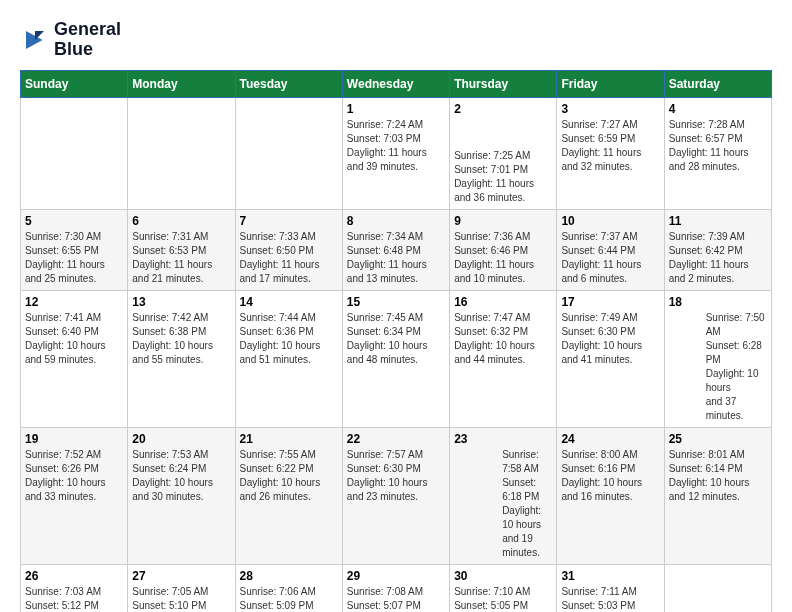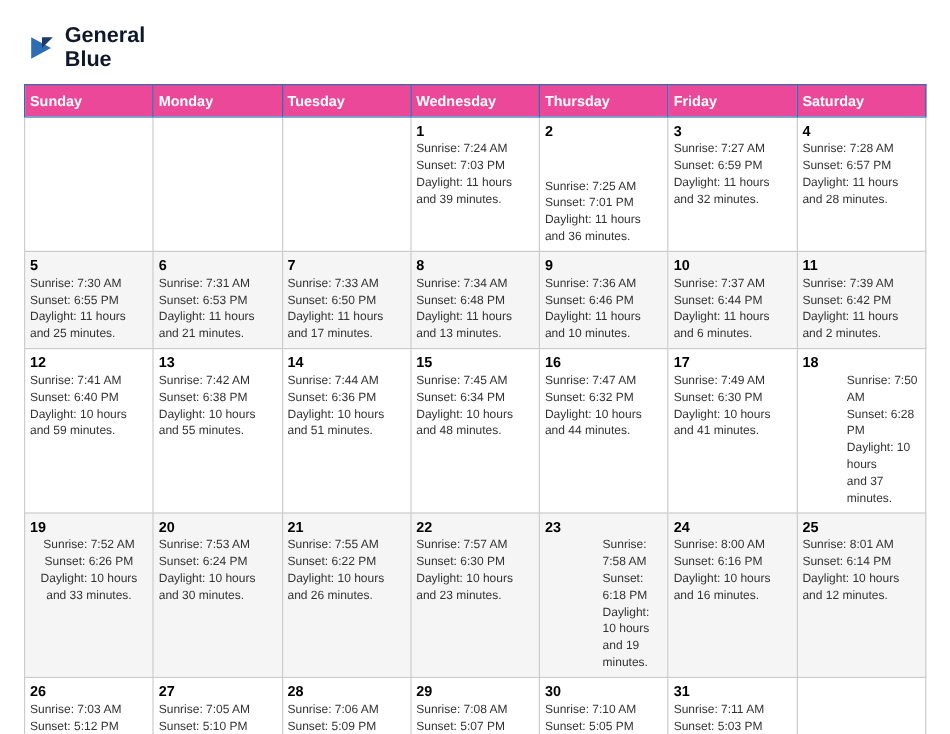--- a/index.html
+++ b/index.html
@@ -42,21 +42,21 @@
     .subtitle {
       font-size: 14px;
       color: #555;
     }
     table {
       width: 100%;
       border-collapse: collapse;
       font-size: 11px;
     }
     thead tr th {
-      background-color: #ec4899;
+      background-color: #15803d;
       color: white;
       padding: 6px 4px;
       text-align: left;
       font-weight: bold;
       font-size: 12px;
       border: 1px solid #2e6db4;
     }
     tbody tr td {
       border: 1px solid #ccc;
       vertical-align: top;
@@ -245,21 +245,21 @@
           <span class="day-num">18</span>
           <div class="day-info" style="white-space: pre-line; margin-left: 37px;">Sunrise: 7:50 AM
 Sunset: 6:28 PM
 Daylight: 10 hours
 and 37 minutes.</div>
         </td>
       </tr>
       <tr>
         <td>
           <span class="day-num">19</span>
-          <div class="day-info" style="white-space: pre-line; text-align: center;">Sunrise: 7:52 AM
+          <div class="day-info" style="white-space: pre-line;">Sunrise: 7:52 AM
 Sunset: 6:26 PM
 Daylight: 10 hours
 and 33 minutes.</div>
         </td>
         <td>
           <span class="day-num">20</span>
           <div class="day-info" style="white-space: pre-line;">Sunrise: 7:53 AM
 Sunset: 6:24 PM
 Daylight: 10 hours
 and 30 minutes.</div>

